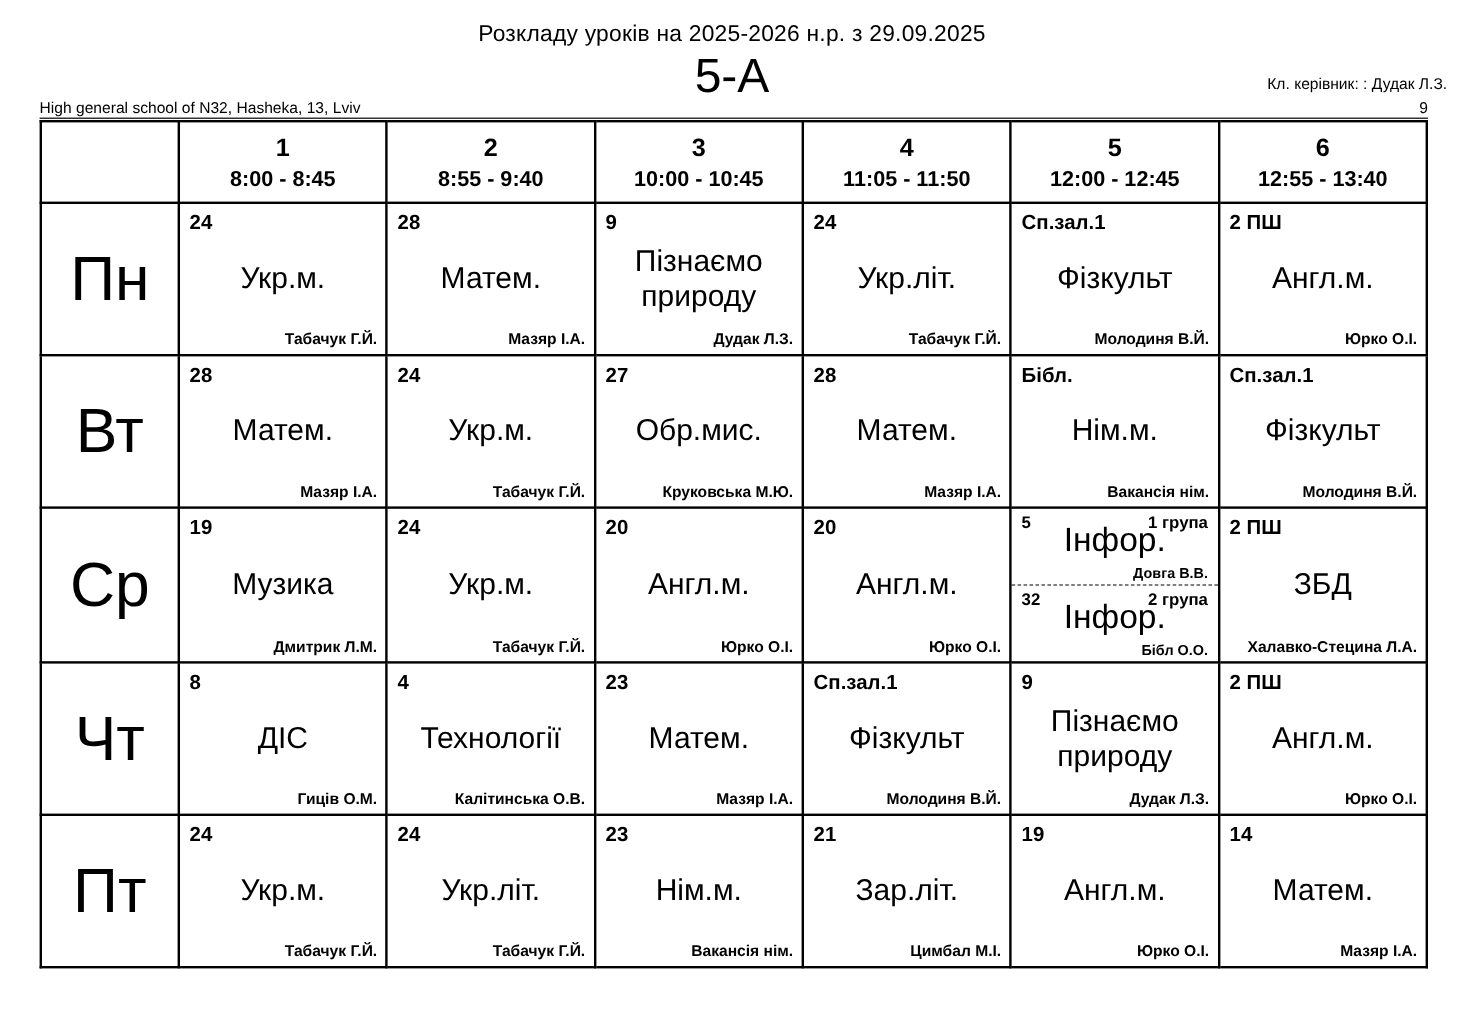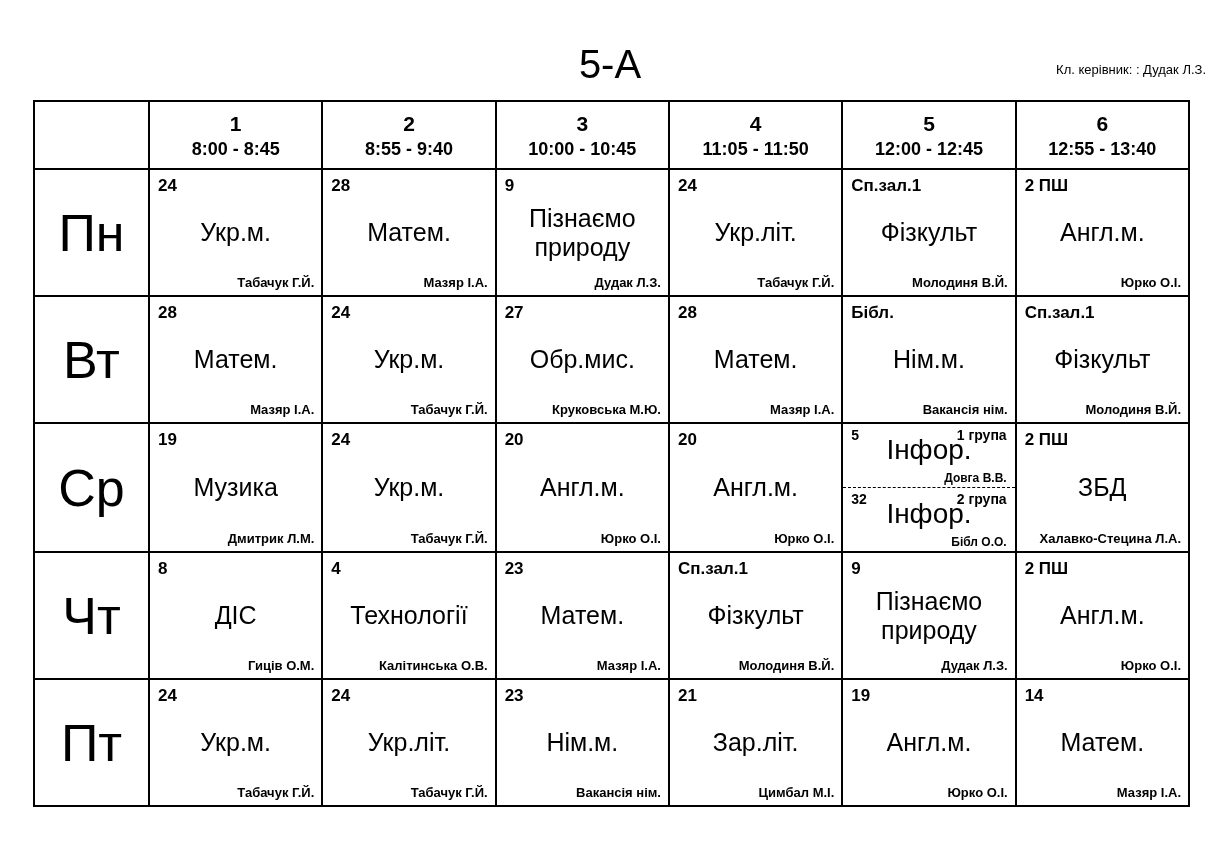--- a/index.html
+++ b/index.html
@@ -35,22 +35,27 @@
   .mini-subject { position:absolute; left:0; right:0; top:11px; text-align:center; font-size:28px; line-height:1.1; }
   .mini-teacher { position:absolute; bottom:2px; right:8px; font-size:12px; font-weight:bold; z-index:2; }
 
   .footer { position:absolute; top:811px; left:33px; width:1157px; display:flex; justify-content:space-between; font-size:13px; }
 </style>
 </head>
 <body>
 
 <div class="page">
 
+  <div class="doc-title">Розкладу уроків на 2025-2026 н.р. з 29.09.2025</div>
   <div class="class-name">5-А</div>
   <div class="class-teacher">Кл. керівник: : Дудак Л.З.</div>
+  <div class="school-line">
+    <span>High general school of N32, Hasheka, 13, Lviv</span>
+    <span>9</span>
+  </div>
 
   <table class="timetable">
     <colgroup>
       <col class="day-col">
         <col>
         <col>
         <col>
         <col>
         <col>
         <col>

